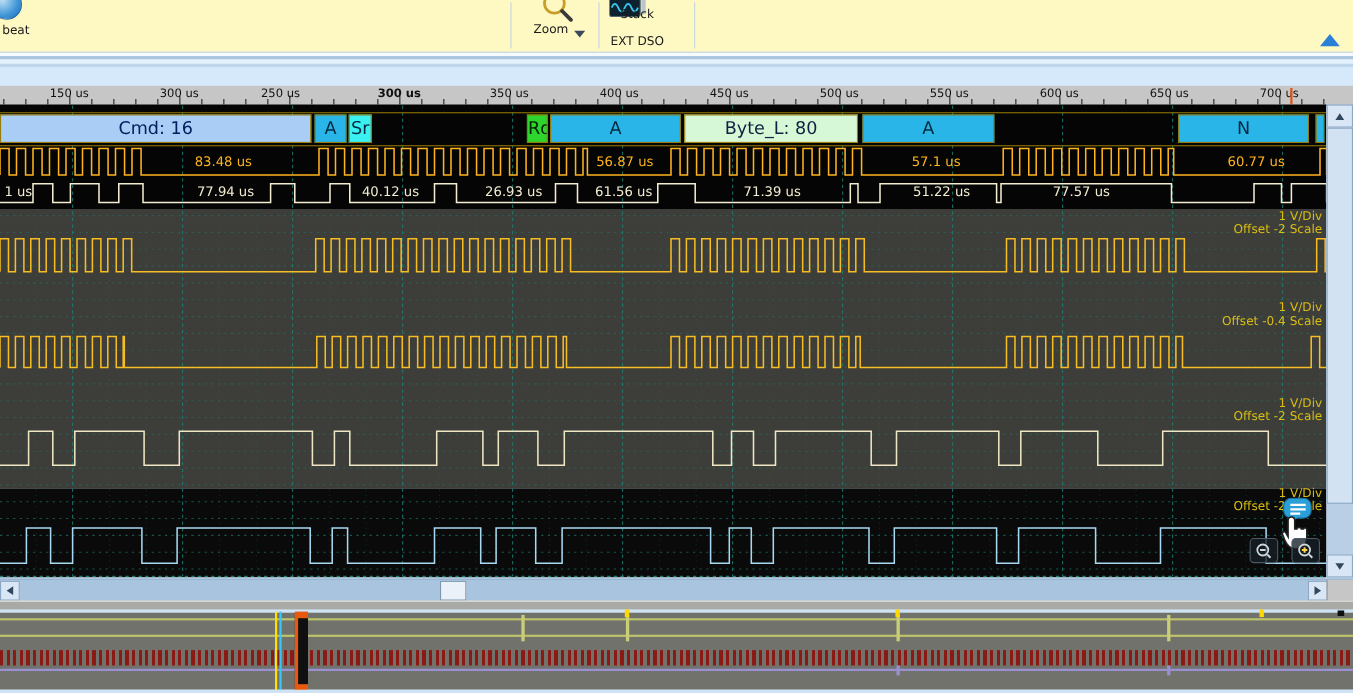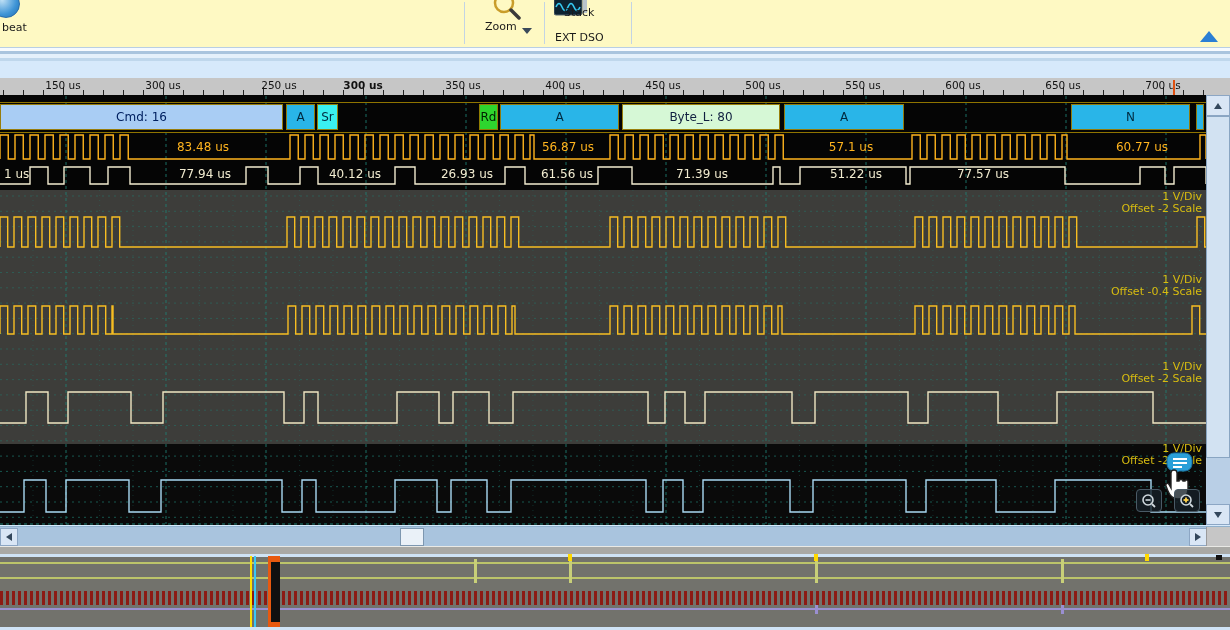--- a/index.html
+++ b/index.html
@@ -19,21 +19,21 @@
   
   .band{left:0;width:1230px;}
 
   
   #ruler{left:0;top:78px;width:1230px;height:17px;background:#c6c6c6;border-bottom:1px solid #4c4c4c;}
   .ruler-label{position:absolute;top:1px;font-size:10.5px;color:#111;transform:translateX(-50%);white-space:nowrap;}
   .tickm{position:absolute;background:#222;width:1px;}
 
   
   #decode-row{left:0;top:102px;width:1206px;height:29px;border-top:1px solid #8f7400;border-bottom:1px solid #8f7400;}
-  .decode-seg{position:absolute;top:1px;height:24px;line-height:24px;text-align:center;font-size:12px;
+  .decode-seg{position:absolute;top:1px;height:24px;line-height:24px;text-align:center;font-size:16px;
       border:1px solid rgba(150,120,0,.95);overflow:hidden;white-space:nowrap;}
 
   
   .sb-btn{position:absolute;background:#d9e6f5;border:1px solid #8ca6c4;display:flex;align-items:center;justify-content:center;}
   .tri{width:0;height:0;}
   .tri-up{border-left:4px solid transparent;border-right:4px solid transparent;border-bottom:6px solid #33475c;}
   .tri-down{border-left:4px solid transparent;border-right:4px solid transparent;border-top:6px solid #33475c;}
   .tri-left{border-top:4px solid transparent;border-bottom:4px solid transparent;border-right:6px solid #33475c;}
   .tri-right{border-top:4px solid transparent;border-bottom:4px solid transparent;border-left:6px solid #33475c;}
 
@@ -153,21 +153,21 @@
       <div class="tickm" style="left: 1063px; bottom: 0px; height: 8px;"></div>
       <div class="tickm" style="left: 1083px; bottom: 0px; height: 5px;"></div>
       <div class="tickm" style="left: 1103px; bottom: 0px; height: 5px;"></div>
       <div class="tickm" style="left: 1123px; bottom: 0px; height: 5px;"></div>
       <div class="tickm" style="left: 1143px; bottom: 0px; height: 5px;"></div>
       <div class="tickm" style="left: 1163px; bottom: 0px; height: 8px;"></div>
       <div class="tickm" style="left: 1183px; bottom: 0px; height: 5px;"></div>
       <div class="tickm" style="left: 1203px; bottom: 0px; height: 5px;"></div>
       <span class="ruler-label" style="left: 63px;">150 us</span>
       <span class="ruler-label" style="left: 163px;">300 us</span>
-      <span class="ruler-label" style="left: 279px;">250 us</span>
+      <span class="ruler-label" style="left: 255px;">250 us</span>
       <span class="ruler-label" style="left: 363px; font-weight: bold;">300 us</span>
       <span class="ruler-label" style="left: 463px;">350 us</span>
       <span class="ruler-label" style="left: 563px;">400 us</span>
       <span class="ruler-label" style="left: 663px;">450 us</span>
       <span class="ruler-label" style="left: 763px;">500 us</span>
       <span class="ruler-label" style="left: 863px;">550 us</span>
       <span class="ruler-label" style="left: 963px;">600 us</span>
       <span class="ruler-label" style="left: 1063px;">650 us</span>
       <span class="ruler-label" style="left: 1163px;">700 us</span>
     </div>

